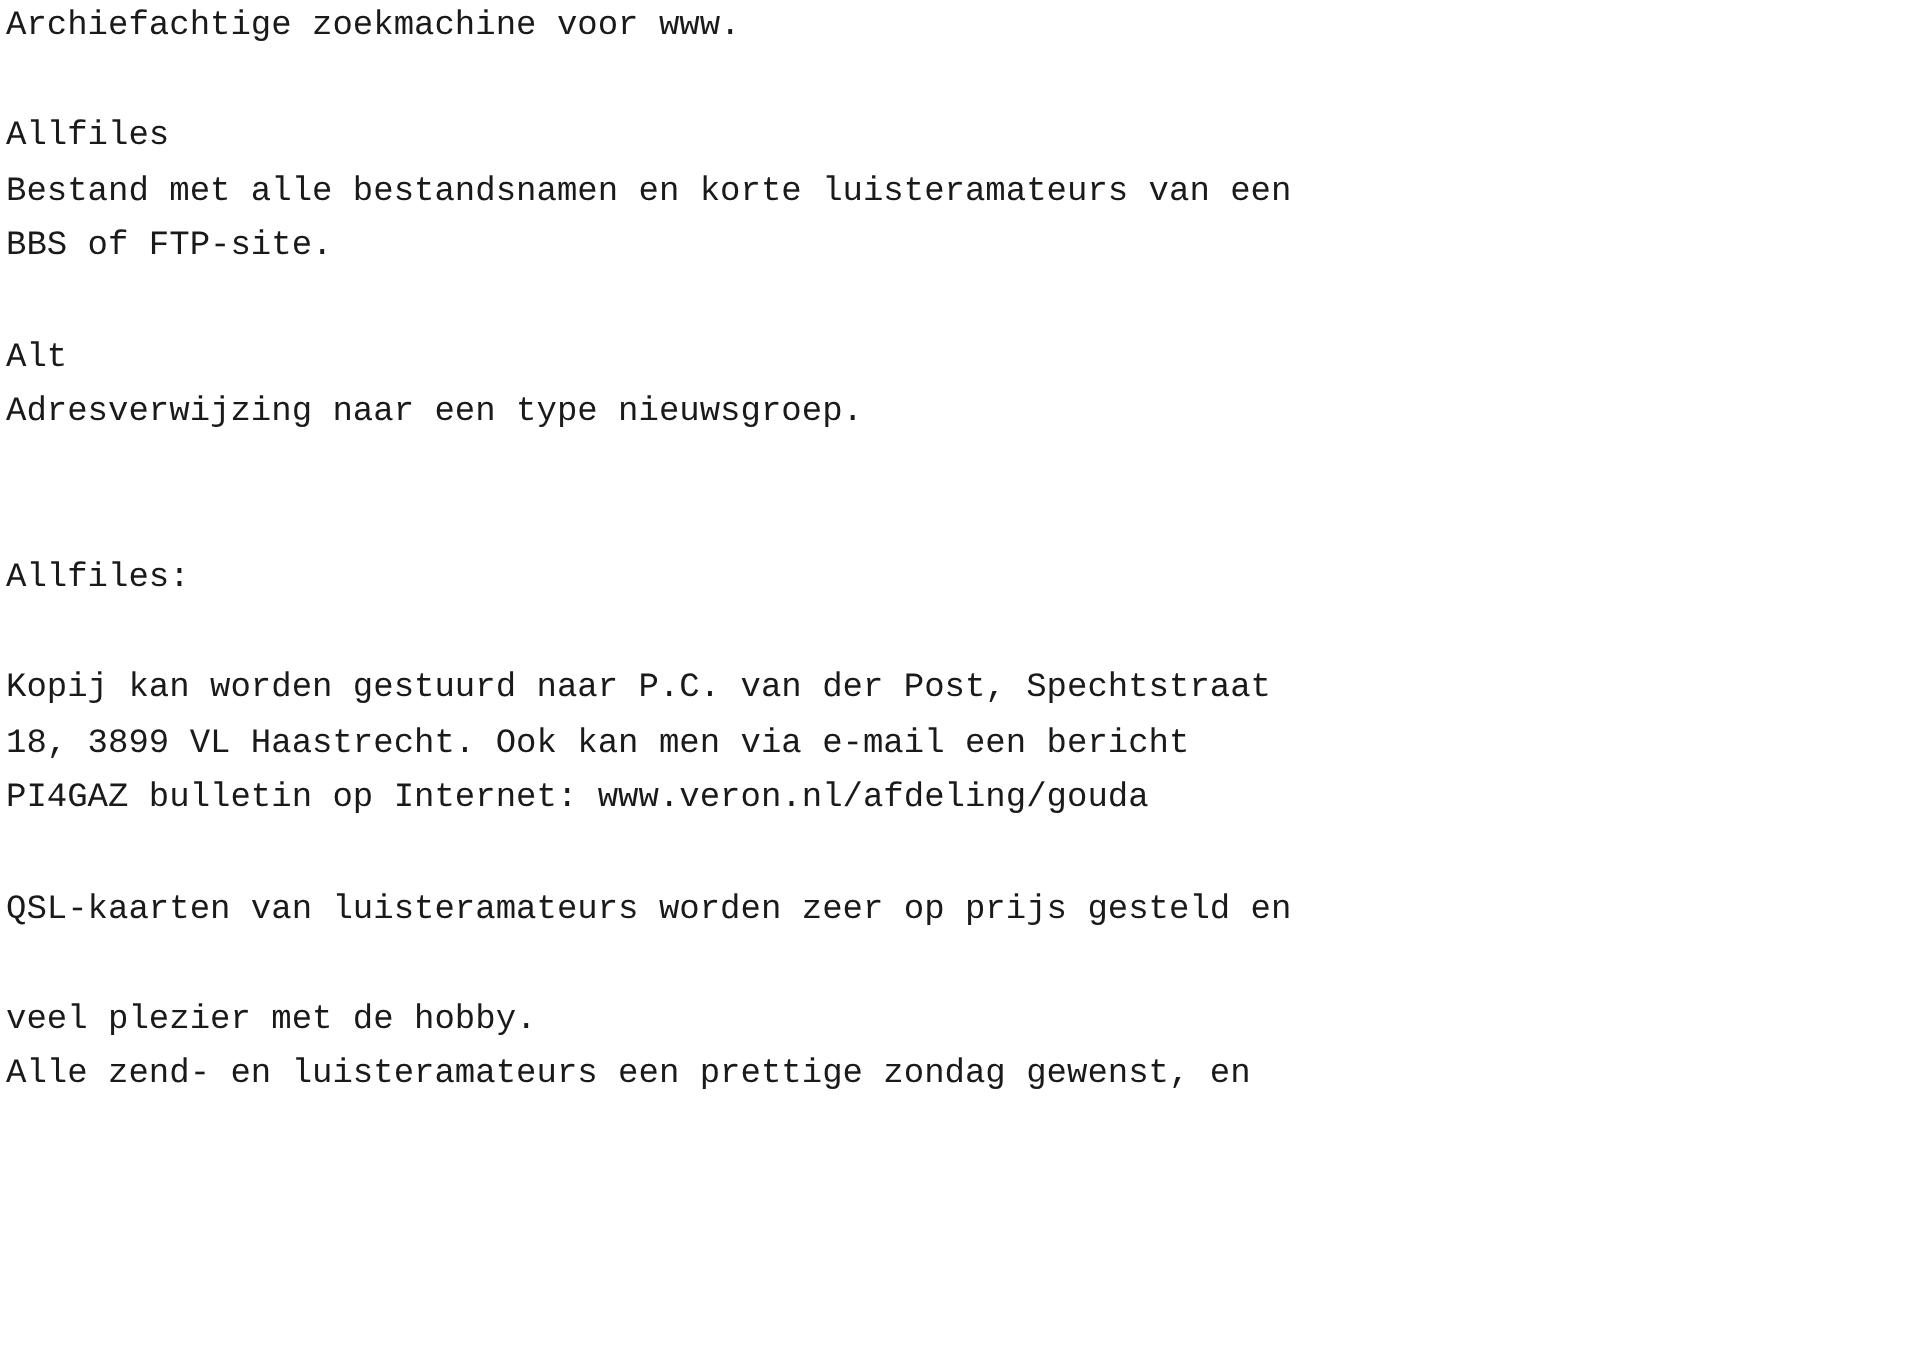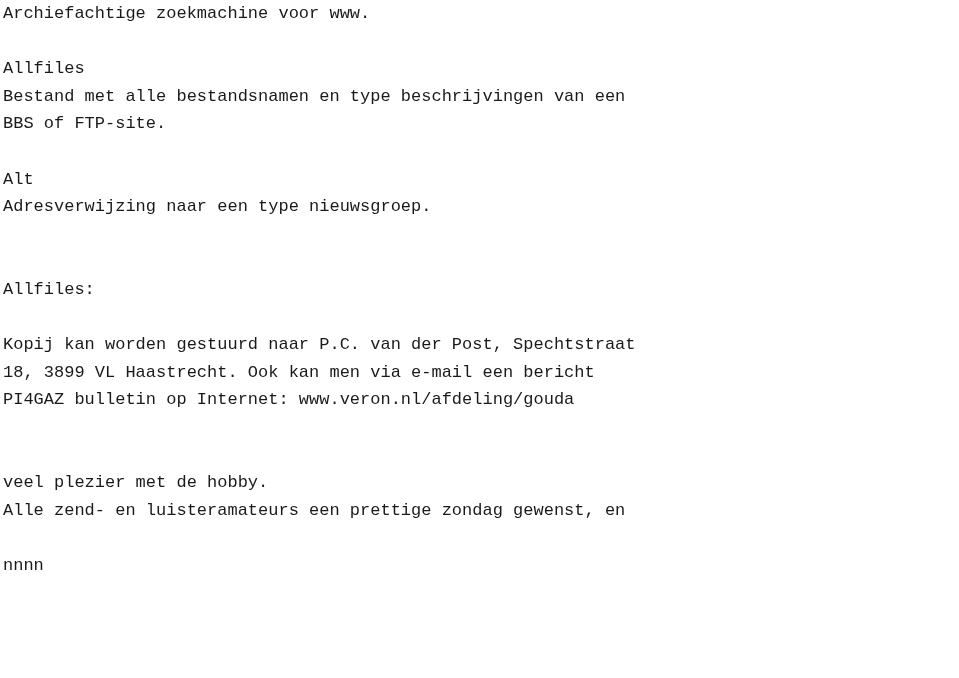--- a/index.html
+++ b/index.html
@@ -43,32 +43,32 @@
   }
 </style>
 </head>
 <body>
 
 <div id="page" style="background: rgb(255, 255, 255);">
   <div class="doc-body" id="doc-body" style="color: rgb(26, 26, 26);">
       <div class="text-line">Archiefachtige zoekmachine voor www.</div>
       <div class="text-line blank">&nbsp;</div>
       <div class="text-line">Allfiles</div>
-      <div class="text-line">Bestand met alle bestandsnamen en type beschrijvingen van een</div>
+      <div class="text-line">Bestand met alle bestandsnamen en korte luisteramateurs van een</div>
       <div class="text-line">BBS of FTP-site.</div>
       <div class="text-line blank">&nbsp;</div>
       <div class="text-line">Alt</div>
       <div class="text-line">Adresverwijzing naar een type nieuwsgroep.</div>
       <div class="text-line blank">&nbsp;</div>
       <div class="text-line blank">&nbsp;</div>
       <div class="text-line">Allfiles:</div>
       <div class="text-line blank">&nbsp;</div>
       <div class="text-line">Kopij kan worden gestuurd naar P.C. van der Post, Spechtstraat</div>
       <div class="text-line">18, 3899 VL Haastrecht. Ook kan men via e-mail een bericht</div>
       <div class="text-line">PI4GAZ bulletin op Internet: www.veron.nl/afdeling/gouda</div>
       <div class="text-line blank">&nbsp;</div>
+      <div class="text-line">QSL-kaarten van luisteramateurs worden zeer op prijs gesteld en</div>
       <div class="text-line blank">&nbsp;</div>
       <div class="text-line">veel plezier met de hobby.</div>
       <div class="text-line">Alle zend- en luisteramateurs een prettige zondag gewenst, en</div>
       <div class="text-line blank">&nbsp;</div>
-      <div class="text-line">nnnn</div>
     </div>
 </div>
 
 </body></html>

